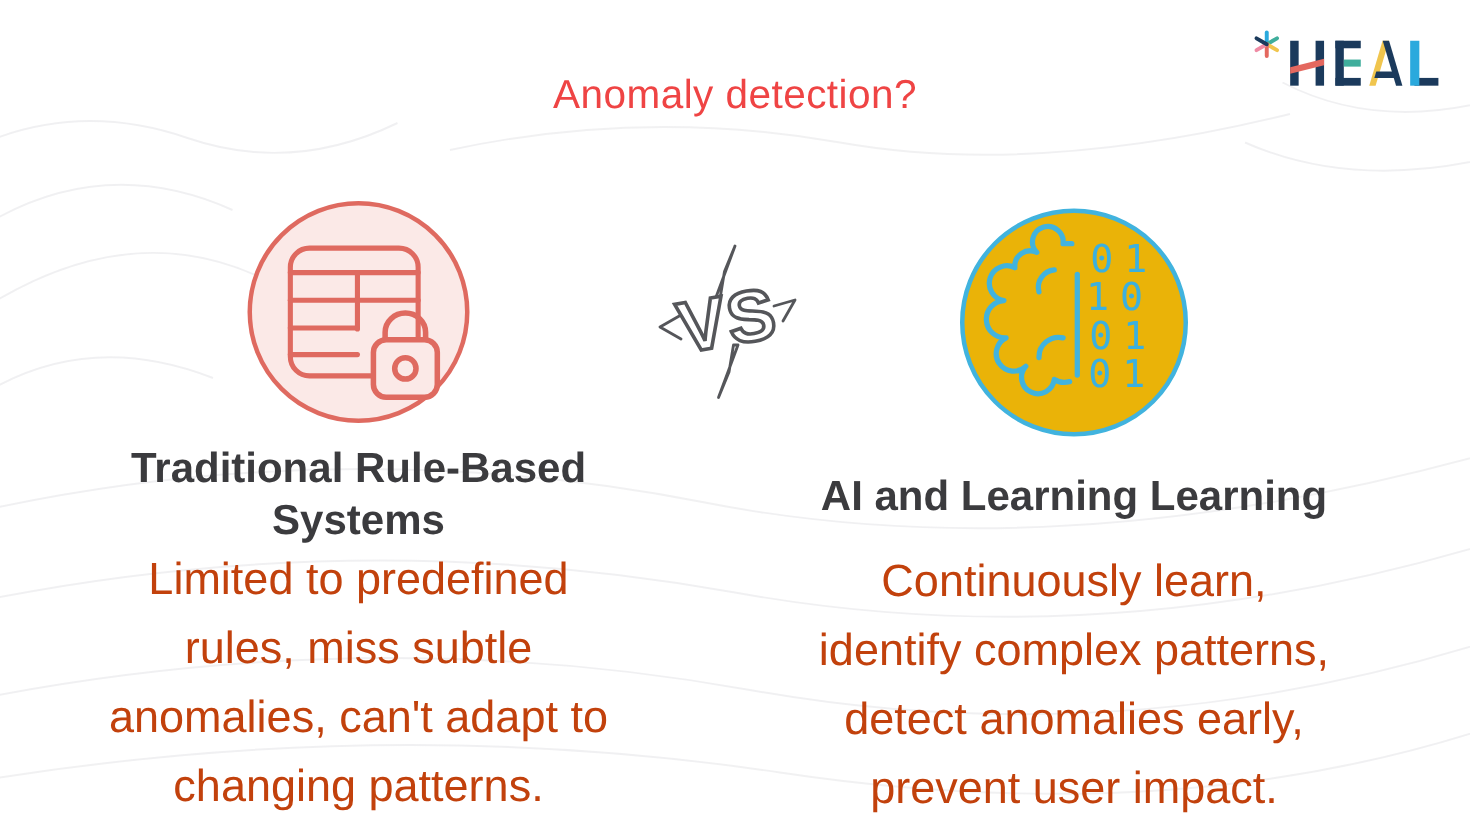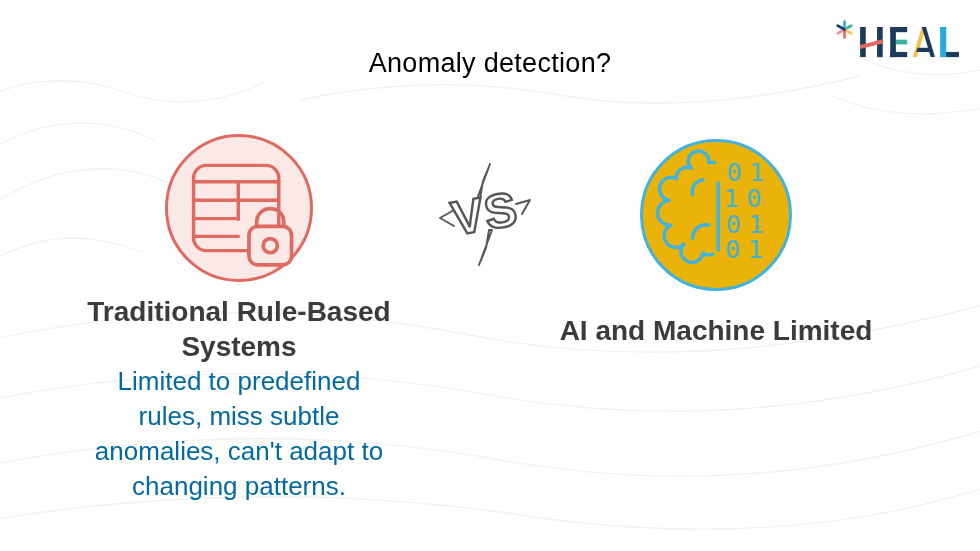--- a/index.html
+++ b/index.html
@@ -10,41 +10,41 @@
   .bg{position:absolute;left:0;top:0;width:980px;height:551px;pointer-events:none;}
 
   
   .logo{position:absolute;left:834px;top:12px;width:142px;height:50px;}
   .logo .star{position:absolute;left:0;top:7px;width:21px;height:21px;}
   .logo .word{position:absolute;left:24px;top:15px;width:104px;height:32px;}
   .sr{position:absolute;width:1px;height:1px;overflow:hidden;clip:rect(0 0 0 0);white-space:nowrap;}
 
   .title{
     position:absolute;left:0;top:48px;width:980px;margin:0;
-    text-align:center;font-size:27px;font-weight:400;color:#000000;letter-spacing:.3px;
+    text-align:center;font-size:27px;font-weight:400;color:#ef4444;letter-spacing:.3px;
   }
 
   .col{position:absolute;width:400px;text-align:center;}
   .col.left{left:39px;top:134px;}
   .col.right{left:516px;top:139px;}
 
   .badge{margin:0 auto;border-radius:50%;box-sizing:border-box;}
   .badge.red{width:148px;height:148px;background:#fbe9e7;border:3px solid #df6a60;}
   .badge.blue{width:152px;height:152px;background:#eab308;border:3px solid #41b3de;}
   .badge svg{display:block;width:100%;height:100%;}
 
   .heading{
     height:70px;display:flex;align-items:center;justify-content:center;
     font-size:28px;font-weight:700;color:#3b3b3e;line-height:35px;white-space:pre-line;
   }
   .col.left .heading{margin-top:12px;}
   .col.right .heading{margin-top:4px;}
 
   .desc{
-    font-size:26px;font-weight:400;color:#0369a1;line-height:35px;white-space:pre-line;
+    font-size:30px;font-weight:400;color:#c2410c;line-height:46px;white-space:pre-line;
   }
 
   .vs{position:absolute;left:430px;top:160px;width:110px;height:110px;}
   .vs text{
     font-family:"Liberation Sans",sans-serif;font-weight:800;font-size:48px;
     fill:#ffffff;stroke:#55565a;stroke-width:2.4px;letter-spacing:1px;
   }
   .bin{
     font-family:"DejaVu Sans Mono",monospace;font-size:17.5px;font-weight:500;
     fill:#3cb0de;letter-spacing:5px;
@@ -157,16 +157,20 @@
           <path d="M41 26 a8 8 0 0 0 -7 10"></path>
           <path d="M45 57 a9 9 0 0 0 -11 9"></path>
           <path d="M51.5 28 V74"></path>
         </g>
         <text class="bin" x="73" y="27" text-anchor="middle">01</text>
         <text class="bin" x="71" y="44.5" text-anchor="middle">10</text>
         <text class="bin" x="72.5" y="62" text-anchor="middle">01</text>
         <text class="bin" x="72" y="79.5" text-anchor="middle">01</text>
       </svg>
     </div>
-    <div class="heading">AI and Machine Limited</div>
+    <div class="heading">AI and Learning Learning</div>
+    <div class="desc">Continuously learn,
+identify complex patterns,
+detect anomalies early,
+prevent user impact.</div>
   </div>
 
 </div>
 
 </body></html>

